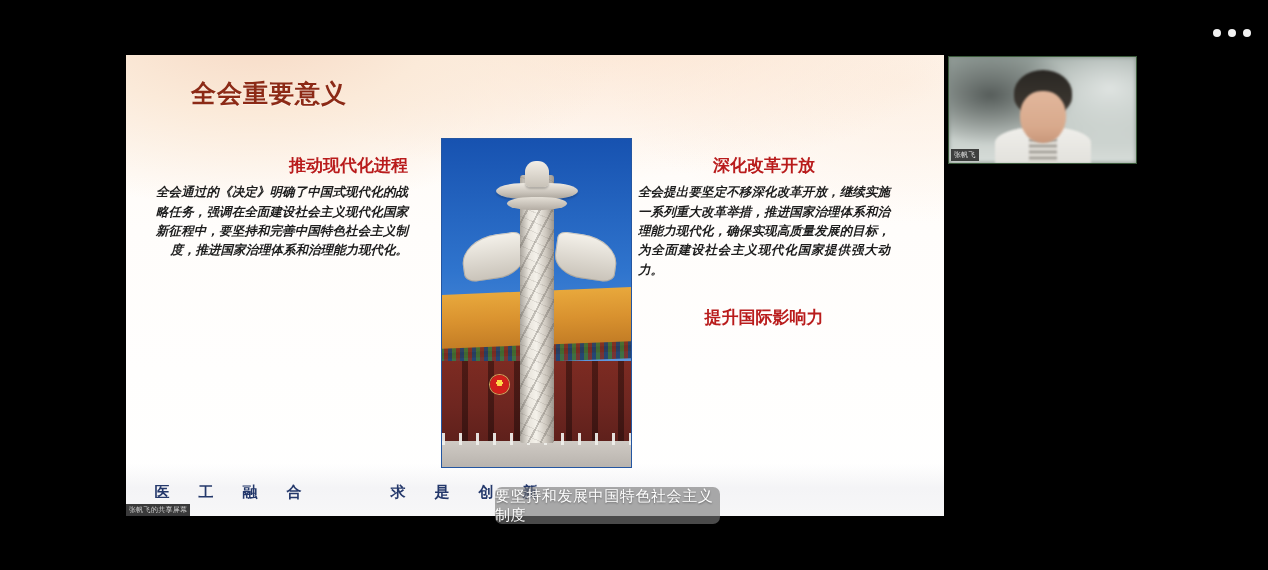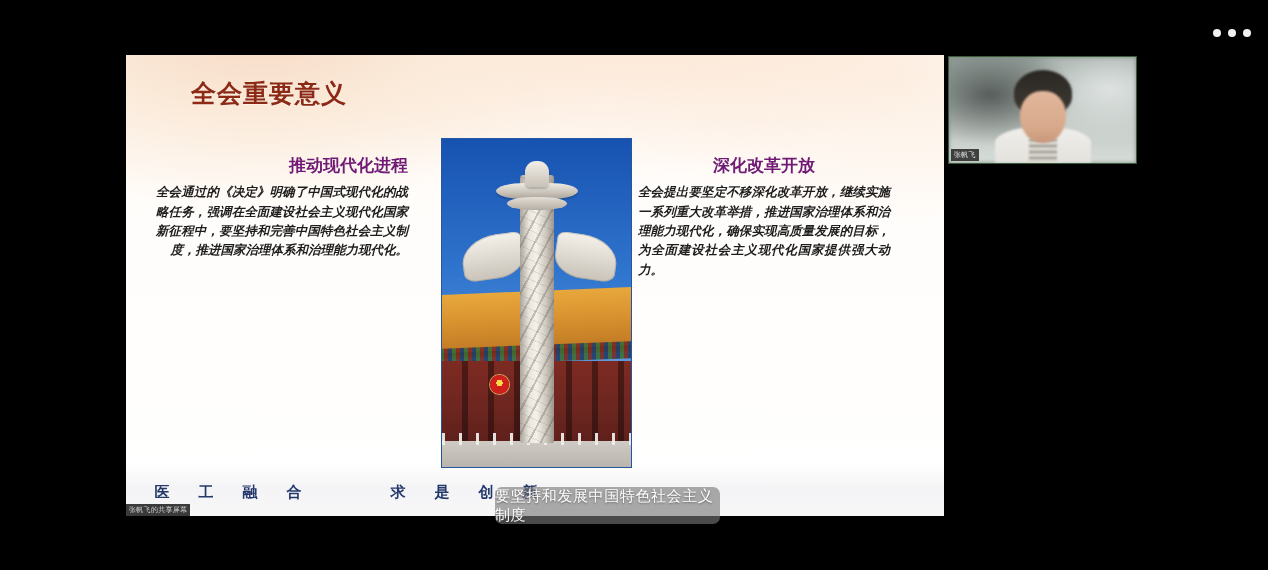--- a/index.html
+++ b/index.html
@@ -55,21 +55,21 @@
   }
 
   
   .col{ position:absolute; width:252px; }
   .col-left  { left:30px;  }
   .col-right { left:512px; }
   .row-top   { top:100px; }
   .row-bot   { top:252px; }
 
   .sec-head{
-    font-size:17px; font-weight:bold; color:#701a75;
+    font-size:17px; font-weight:bold; color:#b91c1c;
     margin-bottom:7px; line-height:1.25;
     text-shadow:0 1px 0 rgba(255,255,255,.4);
   }
   .col-left .sec-head{ text-align:right; }
   .col-right .sec-head{ text-align:center; }
 
   .sec-body{
     font-size:12.5px; line-height:1.55; color:#1d1d1d;
     font-weight:bold;
     text-align:justify; text-justify:inter-ideograph;font-style:italic;
@@ -277,20 +277,21 @@
       <div class="sec-body">全会通过的《决定》明确了中国式现代化的战略任务，强调在全面建设社会主义现代化国家新征程中，要坚持和完善中国特色社会主义制度，推进国家治理体系和治理能力现代化。</div>
     </div>
 
     <div class="col col-right row-top">
       <div class="sec-head">深化改革开放</div>
       <div class="sec-body">全会提出要坚定不移深化改革开放，继续实施一系列重大改革举措，推进国家治理体系和治理能力现代化，确保实现高质量发展的目标，为全面建设社会主义现代化国家提供强大动力。</div>
     </div>
 
 
     <div class="col col-right row-bot">
+      <div class="sec-head">提升国际影响力</div>
     </div>
 
     <div class="photo">
       <div class="sky"></div>
       <div class="roof"></div>
       <div class="eave"></div>
       <div class="hall">
         <div class="hall-cols"></div>
       </div>
       <div class="emblem"></div>

